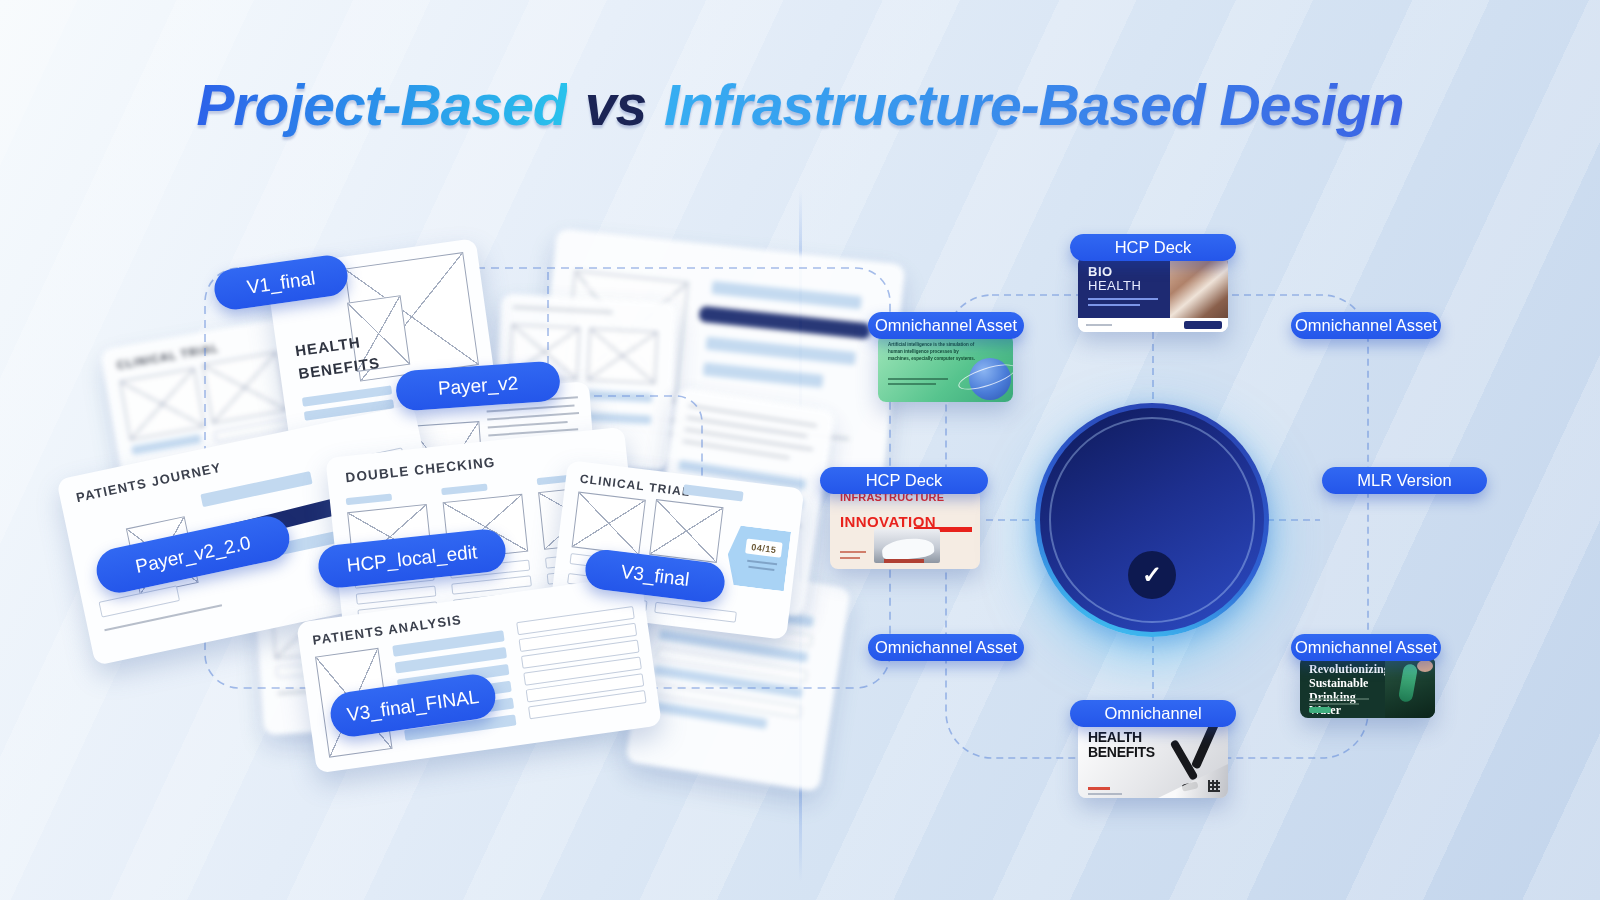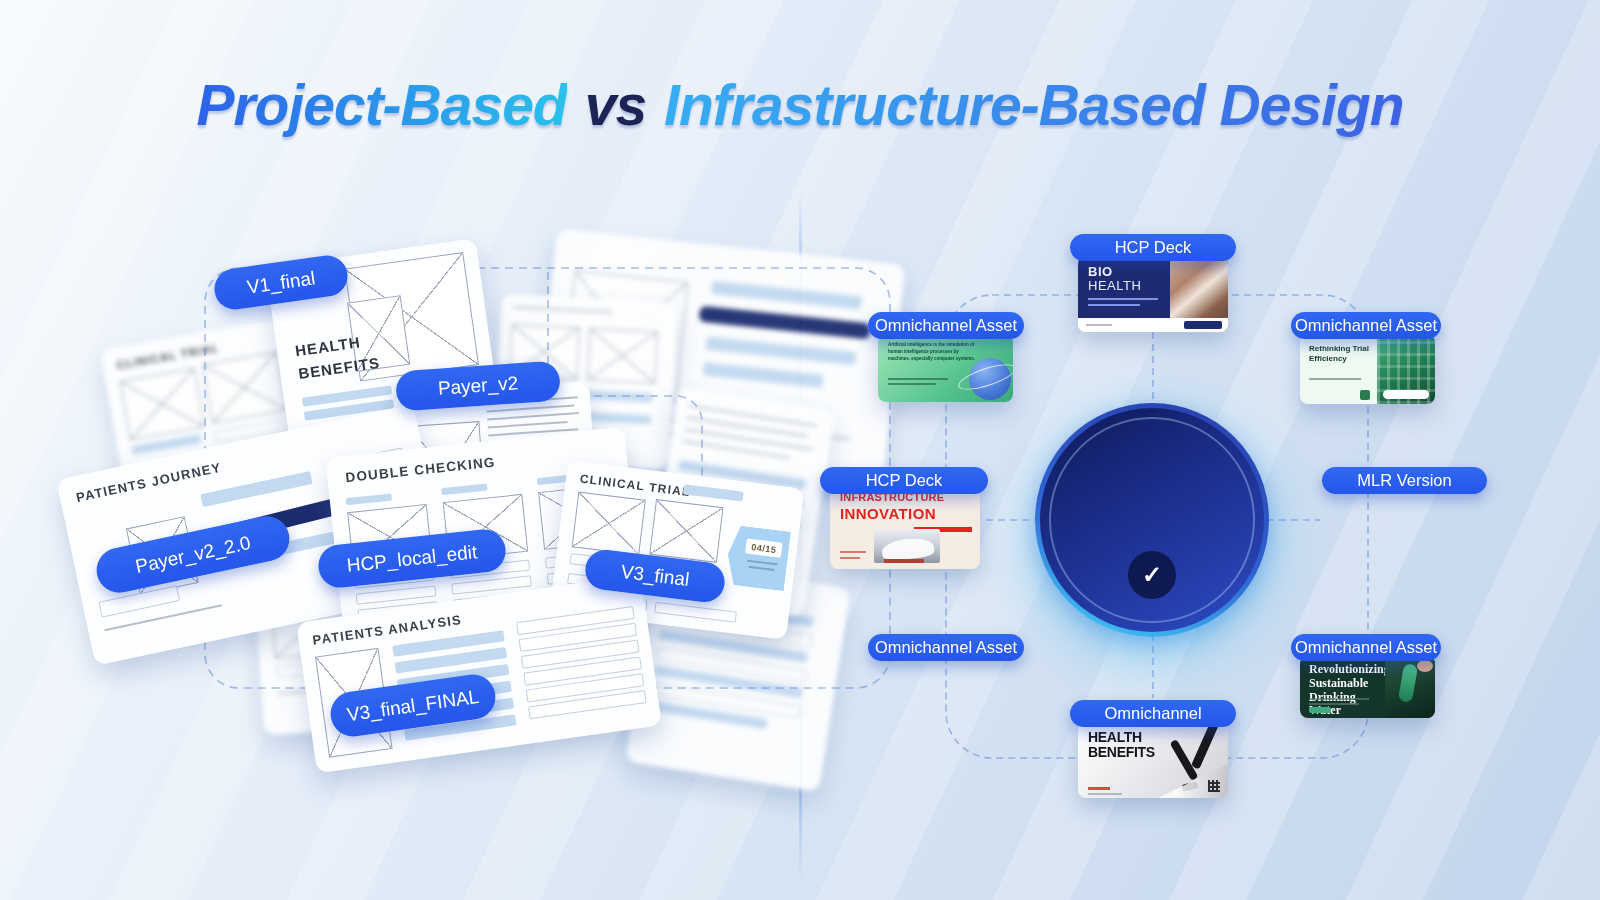--- a/index.html
+++ b/index.html
@@ -304,34 +304,27 @@
     <div style="position:absolute;left:10px;top:8px;width:88px;font-size:4.5px;line-height:1.5;color:#144a33;font-weight:700;">Artificial intelligence is the simulation of human intelligence processes by machines, especially computer systems.</div>
     <div class="tline" style="left:10px;top:44px;width:60px;height:2px;background:#2a6a4c;"></div>
     <div class="tline" style="left:10px;top:49px;width:48px;height:2px;background:#2a6a4c;"></div>
     <div style="position:absolute;right:2px;bottom:2px;width:42px;height:42px;border-radius:50%;background:radial-gradient(circle at 35% 30%,#8ab4f2 0%,#4a7cd8 55%,#2c55b0 100%);"></div>
     <div style="position:absolute;right:-4px;bottom:16px;width:58px;height:16px;border:1px solid rgba(255,255,255,.75);border-radius:50%;transform:rotate(-18deg);"></div>
   </div>
   <div class="rpill" style="left:868px;top:312px;width:156px;">
     <span>Omnichannel Asset</span>
   </div>
 
-  <div class="rcard" style="left:1300px;top:334px;width:135px;height:70px;background:#eef9f1;">
-    <div style="position:absolute;left:9px;top:10px;width:62px;font-size:8px;line-height:1.2;font-weight:700;color:#143826;">Rethinking Trial Efficiency</div>
-    <div class="tline" style="left:9px;top:44px;width:52px;height:2px;background:#6a8a78;"></div>
-    <div style="position:absolute;right:0;top:0;width:58px;height:100%;background:repeating-linear-gradient(90deg,rgba(255,255,255,.25) 0 3px,rgba(255,255,255,0) 3px 10px),repeating-linear-gradient(0deg,rgba(255,255,255,.2) 0 3px,rgba(255,255,255,0) 3px 12px),linear-gradient(150deg,#47b57e 0%,#1d7a4e 55%,#0e4a30 100%);"></div>
-    <div style="position:absolute;left:60px;bottom:4px;width:10px;height:10px;background:#2c7a50;border-radius:2px;"></div>
-    <div style="position:absolute;right:6px;bottom:5px;width:46px;height:9px;background:#fff;border-radius:5px;"></div>
-  </div>
   <div class="rpill" style="left:1291px;top:312px;width:150px;">
     <span>Omnichannel Asset</span>
   </div>
 
   <div class="rcard" style="left:830px;top:489px;width:150px;height:80px;background:#f5ece3;">
     <div style="position:absolute;left:10px;top:2px;color:#e8221c;font-size:11px;font-weight:800;letter-spacing:.2px;">INFRASTRUCTURE</div>
-    <div style="position:absolute;left:10px;top:16px;color:#e8221c;font-size:15px;font-weight:800;letter-spacing:.4px;">INNOVATION</div>
+    <div style="position:absolute;left:10px;top:24px;color:#e8221c;font-size:15px;font-weight:800;letter-spacing:.4px;">INNOVATION</div>
     <div style="position:absolute;right:8px;top:38px;width:58px;height:5px;background:#e8221c;"></div>
     <div style="position:absolute;left:44px;top:40px;width:66px;height:34px;background:linear-gradient(180deg,#eceef2 0%,#c4cad4 55%,#8e96a2 100%);border-radius:2px;overflow:hidden;">
       <div style="position:absolute;left:8px;top:10px;width:52px;height:20px;background:#f8fafc;border-radius:50% 50% 30% 30%;transform:rotate(-6deg);"></div>
       <div style="position:absolute;left:10px;bottom:0;width:40px;height:4px;background:#b04034;"></div>
     </div>
     <div class="tline" style="left:10px;top:62px;width:26px;height:2px;background:#c05038;"></div>
     <div class="tline" style="left:10px;top:68px;width:20px;height:2px;background:#c05038;"></div>
   </div>
   <div class="rpill" style="left:820px;top:467px;width:168px;">
     <span>HCP Deck</span>

